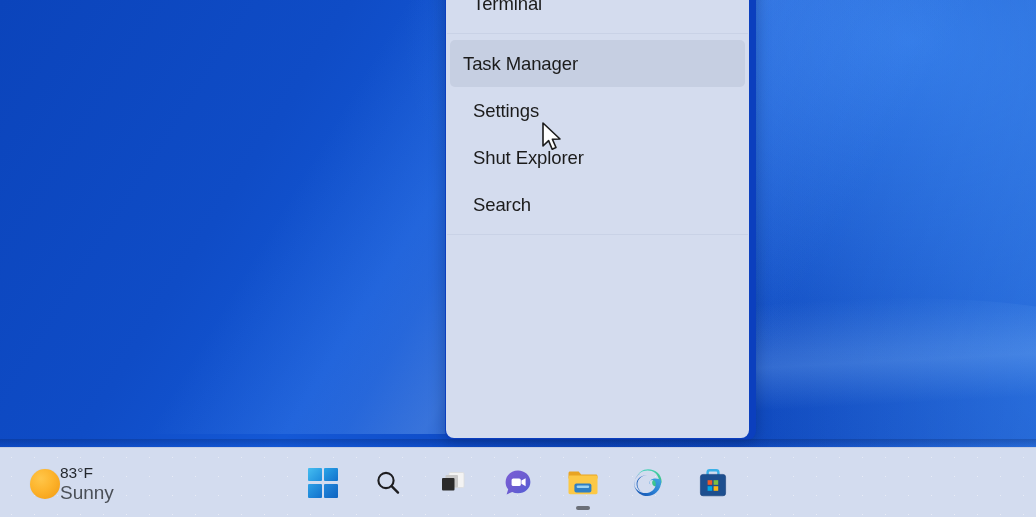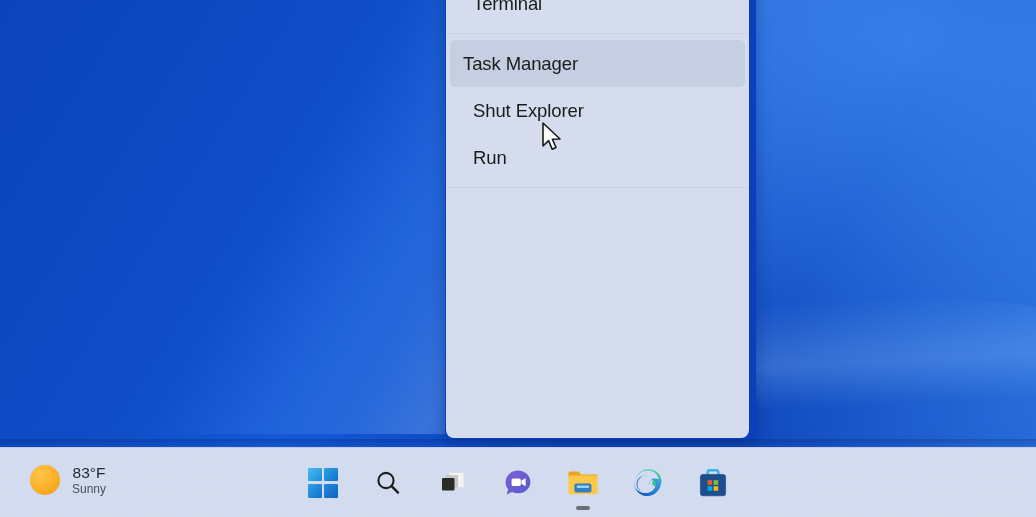--- a/index.html
+++ b/index.html
@@ -157,39 +157,38 @@
     opacity: 0.55;
     pointer-events: none;
   }
 
   
   .weather {
     position: absolute;
     left: 22px; top: 12px;
     display: flex;
     align-items: center;
-    gap: 12px;
+    gap: 0;
     padding: 4px 8px;
     border-radius: 5px;
-    text-align: center;
   }
   .sun {
     width: 30px; height: 30px;
     border-radius: 50%;
     background: radial-gradient(circle at 36% 32%, #ffc64a 0%, #fdb52e 42%, #f2990f 100%);
     box-shadow: 0 0 1px rgba(0,0,0,0.12);
   }
   .weather-text { line-height: 1.18; }
   .weather-temp {
     font-size: 15.5px;
     color: #24282e;
     font-family: "Liberation Sans", sans-serif;
   }
   .weather-cond {
-    font-size: 12px;
+    font-size: 19px;
     color: #4a4f57;
     font-family: "Liberation Sans", sans-serif;
   }
 
   
   .tb-center {
     position: absolute;
     left: 0; right: 0; top: 0; bottom: 0;
     display: flex;
     align-items: center;
@@ -243,24 +242,27 @@
   <div class="winx-menu">
     <div class="winx-inner" id="menu-root">
         <div class="menu-item">
           <span class="label">Terminal</span>
         </div>
         <div class="separator"></div>
         <div class="menu-item highlight">
           <span class="label">Task Manager</span>
         </div>
         <div class="menu-item">
+          <span class="label">Settings</span>
+        </div>
+        <div class="menu-item">
           <span class="label">Shut Explorer</span>
         </div>
         <div class="menu-item">
-          <span class="label">Run</span>
+          <span class="label">Search</span>
         </div>
         <div class="separator"></div>
       </div>
   </div>
 
   <svg class="cursor" viewBox="0 0 22 32">
     <path d="M2,1 L2,24 L7.6,18.6 L11.2,27.2 L15,25.5 L11.4,17.2 L19,17 Z" fill="#ffffff" stroke="#1b1b1b" stroke-width="1.6" stroke-linejoin="round"></path>
   </svg>
 
   <div class="taskbar-topline"></div>

